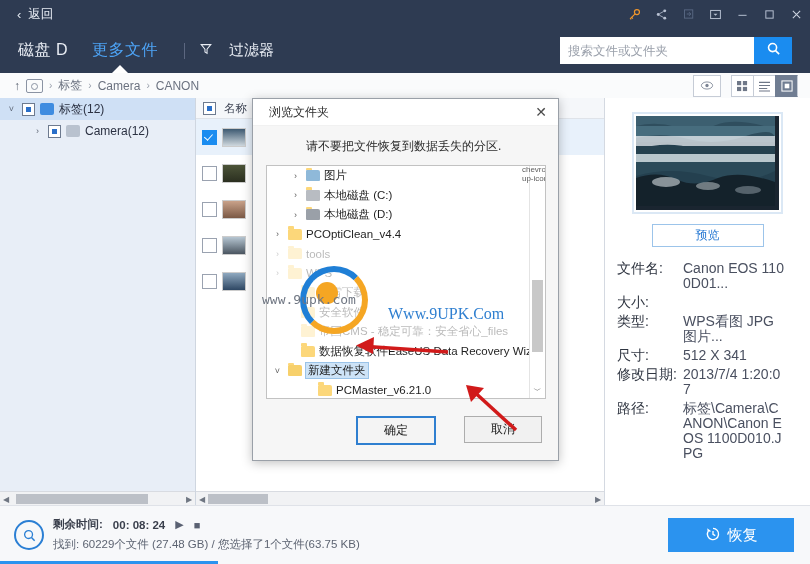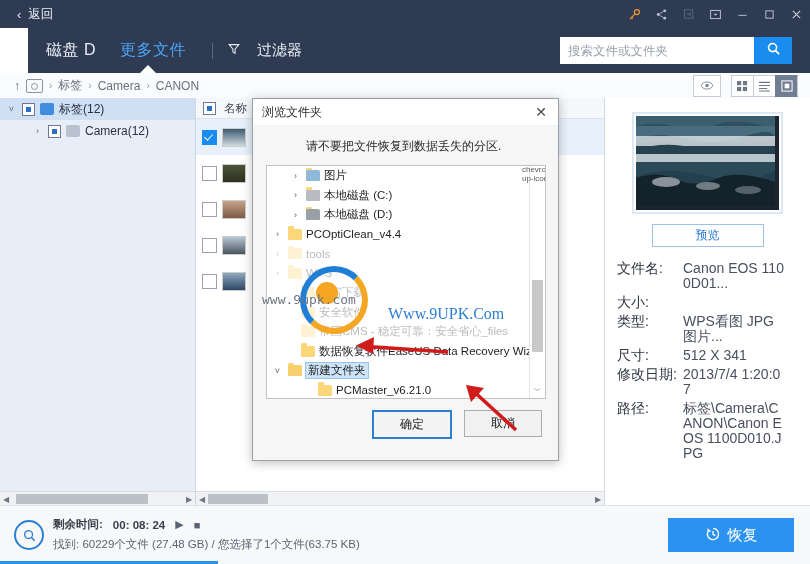--- a/index.html
+++ b/index.html
@@ -15,21 +15,21 @@
   .titlebar{height:28px;background:#2e3b52;display:flex;align-items:center;position:relative;}
   .back{display:flex;align-items:center;gap:7px;color:#e8ecf4;font-size:12.5px;padding-left:17px;cursor:default;}
   .back .chev{font-size:13px;line-height:1;color:#dfe5ee;}
   .winctl{position:absolute;right:0;top:0;height:28px;display:flex;align-items:center;}
   .winbtn{width:27px;height:28px;display:flex;align-items:center;justify-content:center;color:#b9c2d3;font-size:12px;}
   .winbtn.key{color:#f0962c;font-size:13px;}
   .winbtn.dim{color:#5a6a85;}
   .winbtn svg{display:block;}
 
   
-  .navbar{height:45px;background:#2e3b52;display:flex;align-items:center;position:relative;margin-left:28px;}
+  .navbar{height:45px;background:#2e3b52;display:flex;align-items:center;position:relative;}
   .navitem{color:#e9edf4;font-size:16px;padding:0 0 0 18px;letter-spacing:.5px;}
   .navitem.active{color:#4da3f5;position:relative;padding-left:24px;}
   .navsep{width:1px;height:16px;background:#5c6780;margin:0 14px 0 26px;}
   .filter{display:flex;align-items:center;gap:16px;color:#e9edf4;font-size:15px;}
   .caret{position:absolute;left:111px;bottom:-1px;width:0;height:0;border-left:9px solid transparent;border-right:9px solid transparent;border-bottom:9px solid #fff;}
   .searchwrap{position:absolute;right:18px;top:9px;display:flex;height:27px;}
   .searchwrap input{
     width:178px;border:0;outline:0;background:#fff;font-size:12.5px;color:#333;
     padding:0 8px;font-family:"Liberation Sans",sans-serif;
   }
@@ -98,39 +98,39 @@
   .stattext{font-size:11.5px;color:#3a3f4c;}
   .statline1{display:flex;align-items:center;gap:10px;font-weight:bold;margin-bottom:5px;}
   .statline2{color:#5d6472;font-weight:normal;}
   .pctl{color:#5a6172;font-size:11px;}
   .recover{position:absolute;right:16px;top:12px;width:126px;height:34px;background:#2b93ef;color:#fff;display:flex;align-items:center;justify-content:center;gap:7px;font-size:15px;}
   .blueline{position:absolute;left:0;bottom:0;height:3px;width:218px;background:#2b93ef;}
 
   
   .dlg{position:absolute;left:252px;top:98px;width:305px;height:361px;background:#f6f6f6;border:1px solid #9aa0a8;box-shadow:0 2px 10px rgba(0,0,0,.25);}
   .dlghead{height:26px;background:#fff;display:flex;align-items:center;position:relative;border-bottom:1px solid #f1f1f1;}
-  .dlgtitle{font-size:12px;color:#2b2b2b;padding-left:9px;}
+  .dlgtitle{font-size:12px;color:#2b2b2b;padding-left:16px;}
   .dlgclose{position:absolute;right:0;top:0;width:34px;height:26px;display:flex;align-items:center;justify-content:center;color:#4a4a4a;font-size:14px;}
   .dlgmsg{font-size:12px;color:#2c2c2c;padding:12px 0 0 17px;margin-left:36px;}
   .dlgtree{position:absolute;left:13px;top:66px;width:278px;height:232px;background:#fff;border:1px solid #c2c2c2;overflow:hidden;}
   .dtrow{display:flex;align-items:center;height:19.5px;font-size:11.5px;color:#1f1f1f;padding-left:4px;gap:4px;}
   .dtrow.sel .dtlabel{background:#cde3f7;outline:1px solid #9ac3e8;padding:0 2px;}
   .dtw{width:13px;text-align:center;color:#5b5b5b;font-size:9px;flex:0 0 13px;}
   .dfold{width:14px;height:11px;background:#fcd77a;border-radius:1px 2px 1px 1px;flex:0 0 14px;position:relative;}
   .dfold:before{content:"";position:absolute;top:-2.5px;left:0;width:6px;height:2.5px;background:#fcd77a;border-radius:1px 1px 0 0;}
   .dfold.pic{background:#8fb9d9;}
   .dfold.disk{background:#b8bcc2;border-radius:1px;}
   .dfold.disk2{background:#9aa0a8;}
   .dfold.open{background:#f7d06b;}
   .dtlabel{white-space:nowrap;}
   .faded{opacity:.32;}
   .dscroll{position:absolute;right:0;top:0;width:15px;height:100%;background:#fff;border-left:1px solid #e4e4e4;}
   .dsarrow{height:15px;display:flex;align-items:center;justify-content:center;font-size:8px;color:#5d5d5d;}
   .dsthumb{position:absolute;left:2px;width:11px;background:#c8c8c8;top:114px;height:72px;}
-  .dlgbtns{position:absolute;right:16px;bottom:21px;display:flex;gap:12px;}
+  .dlgbtns{position:absolute;right:16px;bottom:15px;display:flex;gap:28px;}
   .dbtn{width:76px;height:25px;font-size:12px;display:flex;align-items:center;justify-content:center;background:#f1f1f1;border:1px solid #adadad;color:#1c1c1c;}
   .dbtn.primary{border:2px solid #2f7fd0;background:#f4f4f4;}
 
   
   .wm{position:absolute;left:262px;top:272px;width:290px;height:60px;pointer-events:none;}
   .wmtxt{position:absolute;left:86px;top:4px;font-size:27px;color:#1a62b8;font-weight:bold;letter-spacing:1px;font-family:"DejaVu Sans",sans-serif;}
   .wmsub{position:absolute;left:126px;top:33px;font-size:16px;color:#2f7fd0;font-family:"Liberation Serif",serif;}
   .wmsite{position:absolute;left:0px;top:20px;font-size:13px;color:#6f7682;font-family:"DejaVu Sans Mono",monospace;}
   .wmring{position:absolute;left:38px;top:-6px;width:56px;height:56px;border-radius:50%;border:6px solid #1f7fd6;border-right-color:#f5a623;border-bottom-color:#f5a623;}
   .wmring:after{content:"";position:absolute;left:10px;top:10px;width:22px;height:22px;border-radius:50%;background:#f5a623;}

